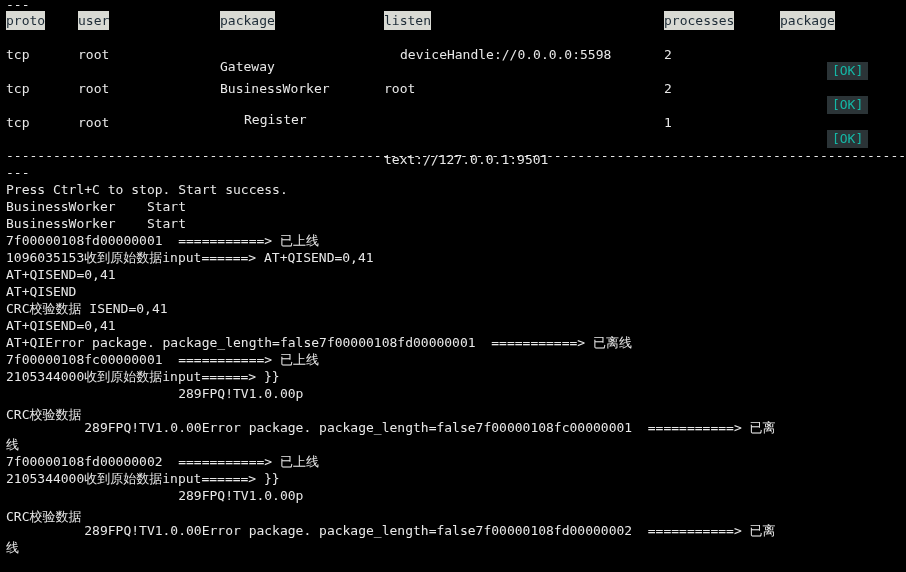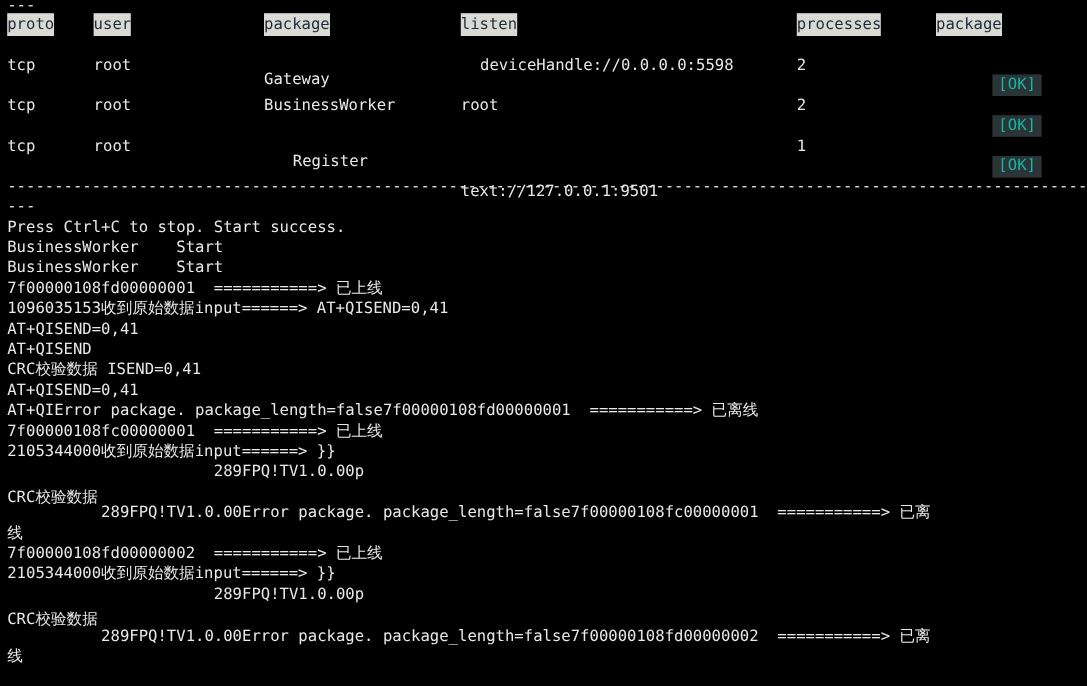--- a/index.html
+++ b/index.html
@@ -100,21 +100,21 @@
     <div class="cell" style="top:80px; left:384px;">root</div>
     <div class="cell" style="top:80px; left:664px;">2</div>
     <div class="cell" style="top:79px; left:780px;">
       <span class="status-badge">[OK]</span>
     </div>
   </div>
 
   <div>
     <div class="cell" style="top:114px; left:6px;">tcp</div>
     <div class="cell" style="top:114px; left:78px;">root</div>
-    <div class="cell" style="top:126px; left:220px;padding-left:24px;">Register</div>
+    <div class="cell" style="top:111px; left:220px;padding-left:24px;">Register</div>
     <div class="cell" style="top:114px; left:384px;margin-top:37px;">text://127.0.0.1:9501</div>
     <div class="cell" style="top:114px; left:664px;">1</div>
     <div class="cell" style="top:113px; left:780px;">
       <span class="status-badge">[OK]</span>
     </div>
   </div>
 
   <div class="line rule" style="top:147px; left:6px; overflow:hidden;">------------------------------------------------------------------------------------------------------------------------------------------</div>
   <div class="line rule" style="top:164px; left:6px;">---</div>
 

